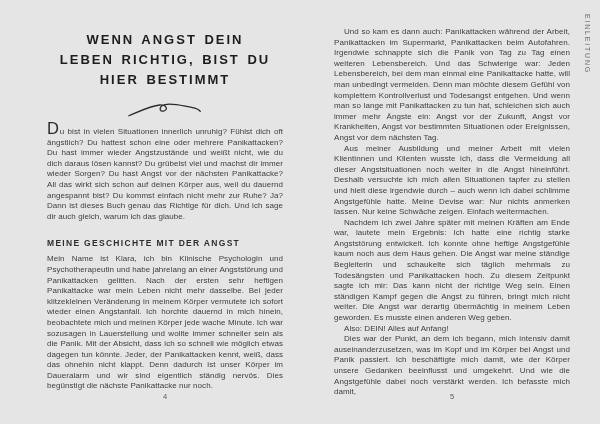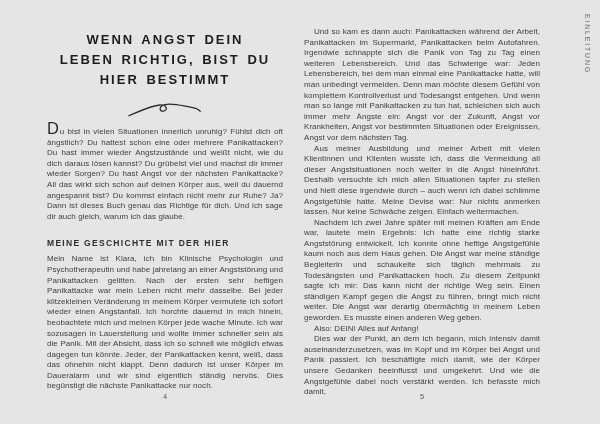--- a/index.html
+++ b/index.html
@@ -10,21 +10,21 @@
   }
   .spread {
     position: relative;
     width: 600px;
     height: 424px;
     background: #e5e5e5;
     overflow: hidden;
   }
   .page { position: absolute; }
   .page-left  { left: 47px;  top: 30px; width: 236px; height: 380px; }
-  .page-right { left: 304px; top: 27px; width: 236px; height: 383px; }
+  .page-right { left: 334px; top: 27px; width: 236px; height: 383px; }
 
   .chapter-title {
     text-align: center;
     font-size: 13px;
     line-height: 20px;
     font-weight: 700;
     letter-spacing: 2px;
     word-spacing: 2px;
     color: #1d1d1d;
   }
@@ -101,21 +101,21 @@
     </h1>
 
     <div class="ornament">
       <svg width="86" height="26" viewBox="0 0 100 30" fill="none" xmlns="http://www.w3.org/2000/svg">
         <path d="M8 24 C 20 19, 34 12, 44 11.5 C 52 11.2, 54 17, 48.5 18.5 C 43 20, 42.5 12.5, 50 11 C 60 9, 72 13, 82 14.5 C 86 15.1, 89 16.5, 91 19" stroke="#2a2a2a" stroke-width="1.5" stroke-linecap="round" fill="none"></path>
       </svg>
     </div>
 
     <p class="body-text intro"><span class="initial">D</span><span>u bist in vielen Situationen innerlich unruhig? Fühlst dich oft ängstlich? Du hattest schon eine oder mehrere Panikattacken? Du hast immer wieder Angstzustände und weißt nicht, wie du dich daraus lösen kannst? Du grübelst viel und machst dir immer wieder Sorgen? Du hast Angst vor der nächsten Panikattacke? All das wirkt sich schon auf deinen Körper aus, weil du dauernd angespannt bist? Du kommst einfach nicht mehr zur Ruhe? Ja? Dann ist dieses Buch genau das Richtige für dich. Und ich sage dir auch gleich, warum ich das glaube.</span></p>
 
-    <h2 class="section-heading">MEINE GESCHICHTE MIT DER HIER</h2>
+    <h2 class="section-heading">MEINE GESCHICHTE MIT DER ANGST</h2>
 
     <p class="body-text">Mein Name ist Klara, ich bin Klinische Psychologin und Psychotherapeutin und habe jahrelang an einer Angststörung und Panikattacken gelitten. Nach der ersten sehr heftigen Panikattacke war mein Leben nicht mehr dasselbe. Bei jeder klitzekleinen Veränderung in meinem Körper vermutete ich sofort wieder einen Angstanfall. Ich horchte dauernd in mich hinein, beobachtete mich und meinen Körper jede wache Minute. Ich war sozusagen in Lauerstellung und wollte immer schneller sein als die Panik. Mit der Absicht, dass ich so schnell wie möglich etwas dagegen tun könnte. Jeder, der Panikattacken kennt, weiß, dass das ohnehin nicht klappt. Denn dadurch ist unser Körper im Daueralarm und wir sind eigentlich ständig nervös. Dies begünstigt die nächste Panikattacke nur noch.</p>
 
     <div class="page-number">4</div>
   </section>
 
   <section class="page page-right">
     <p class="body-text indent">Und so kam es dann auch: Panikattacken während der Arbeit, Panikattacken im Supermarkt, Panikattacken beim Autofahren. Irgendwie schnappte sich die Panik von Tag zu Tag einen weiteren Lebensbereich. Und das Schwierige war: Jeden Lebensbereich, bei dem man einmal eine Panikattacke hatte, will man unbedingt vermeiden. Denn man möchte diesem Gefühl von komplettem Kontrollverlust und Todesangst entgehen. Und wenn man so lange mit Panikattacken zu tun hat, schleichen sich auch immer mehr Ängste ein: Angst vor der Zukunft, Angst vor Krankheiten, Angst vor bestimmten Situationen oder Ereignissen, Angst vor dem nächsten Tag.</p>
     <p class="body-text indent">Aus meiner Ausbildung und meiner Arbeit mit vielen Klientinnen und Klienten wusste ich, dass die Vermeidung all dieser Angstsituationen noch weiter in die Angst hineinführt. Deshalb versuchte ich mich allen Situationen tapfer zu stellen und hielt diese irgendwie durch – auch wenn ich dabei schlimme Angstgefühle hatte. Meine Devise war: Nur nichts anmerken lassen. Nur keine Schwäche zeigen. Einfach weitermachen.</p>
     <p class="body-text indent">Nachdem ich zwei Jahre später mit meinen Kräften am Ende war, lautete mein Ergebnis: Ich hatte eine richtig starke Angststörung entwickelt. Ich konnte ohne heftige Angstgefühle kaum noch aus dem Haus gehen. Die Angst war meine ständige Begleiterin und schaukelte sich täglich mehrmals zu Todesängsten und Panikattacken hoch. Zu diesem Zeitpunkt sagte ich mir: Das kann nicht der richtige Weg sein. Einen ständigen Kampf gegen die Angst zu führen, bringt mich nicht weiter. Die Angst war derartig übermächtig in meinem Leben geworden. Es musste einen anderen Weg geben.</p>

